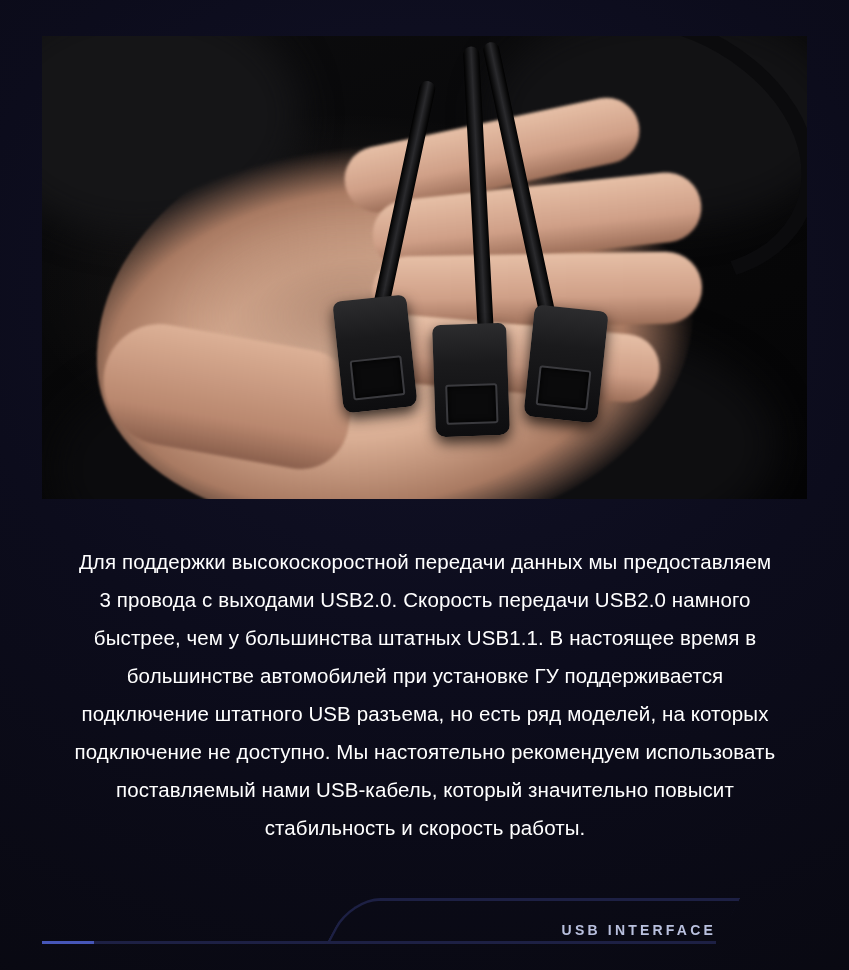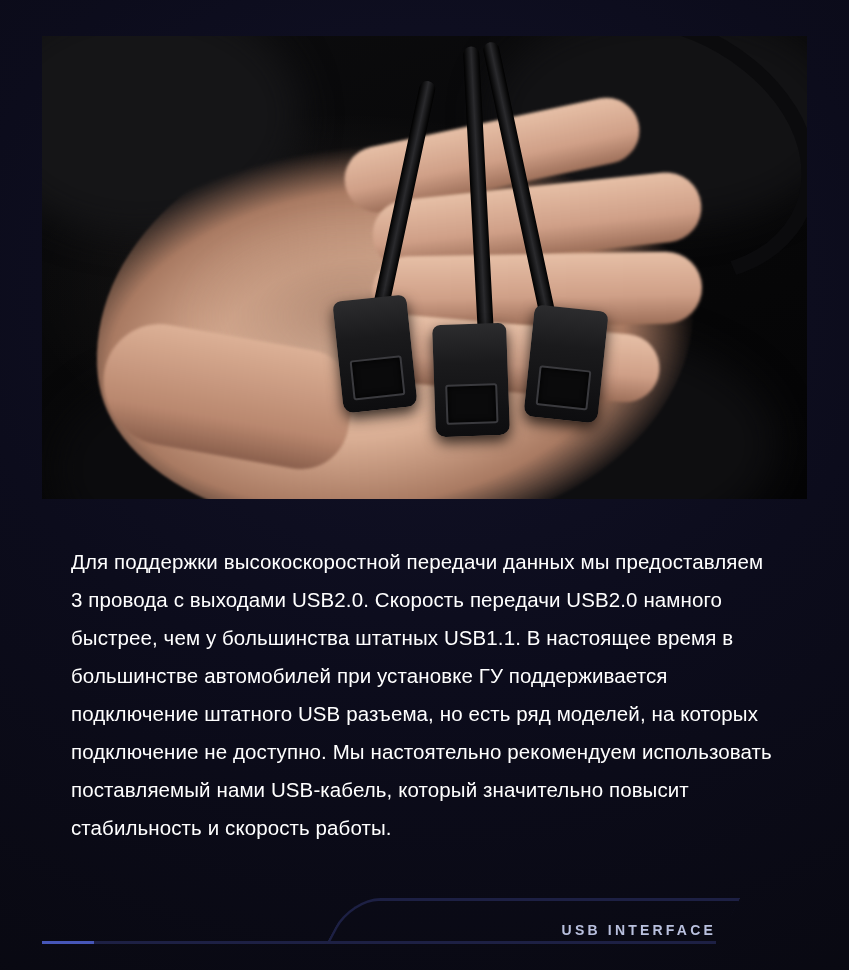--- a/index.html
+++ b/index.html
@@ -135,21 +135,21 @@
     position: absolute;
     left: 71px;
     top: 543px;
     width: 708px;
     font-size: 20.5px;
     line-height: 38px;
     color: #ffffff;
     letter-spacing: 0.1px;
     font-weight: 400;
   }
-  .text-block p { margin: 0; }
+  .text-block p { margin: 0; text-align: center; }
 
   
   .footer {
     position: absolute;
     left: 0;
     bottom: 0;
     width: 758px;
     height: 86px;
   }
   .footer-line {

